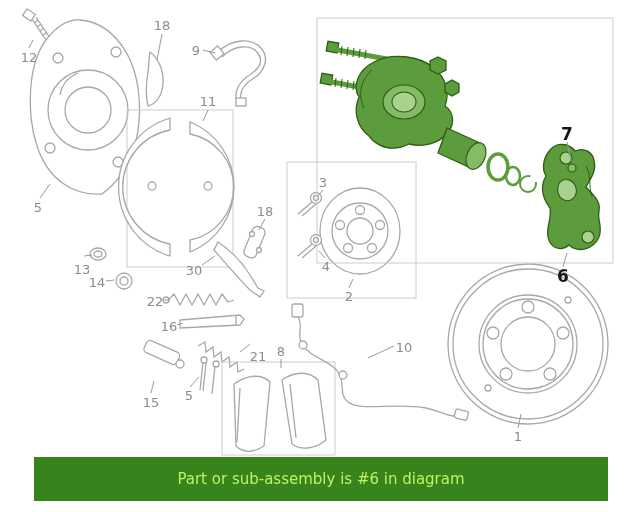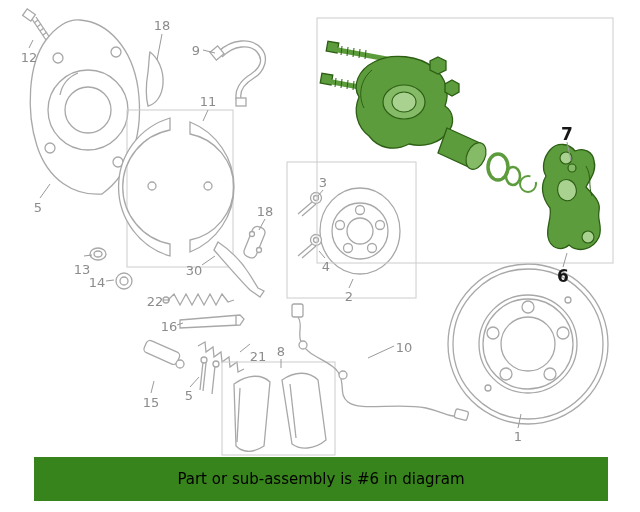--- a/index.html
+++ b/index.html
@@ -259,16 +259,16 @@
       <div class="callout" style="left: 281px; top: 351px;">8</div>
       <div class="callout" style="left: 323px; top: 182px;">3</div>
       <div class="callout" style="left: 326px; top: 266px;">4</div>
       <div class="callout" style="left: 349px; top: 296px;">2</div>
       <div class="callout" style="left: 404px; top: 347px;">10</div>
       <div class="callout" style="left: 518px; top: 436px;">1</div>
       <div class="callout callout-highlight" style="left: 563px; top: 276px;">6</div>
       <div class="callout callout-highlight" style="left: 567px; top: 134px;">7</div>
     </div>
 
-  <div class="banner" style="background: rgb(55, 131, 28); color: #000000;">
+  <div class="banner" style="background: rgb(55, 131, 28); color: #bef264;">
     <div>Part or sub-assembly is #6 in diagram</div>
   </div>
 </div>
 
 </body></html>

